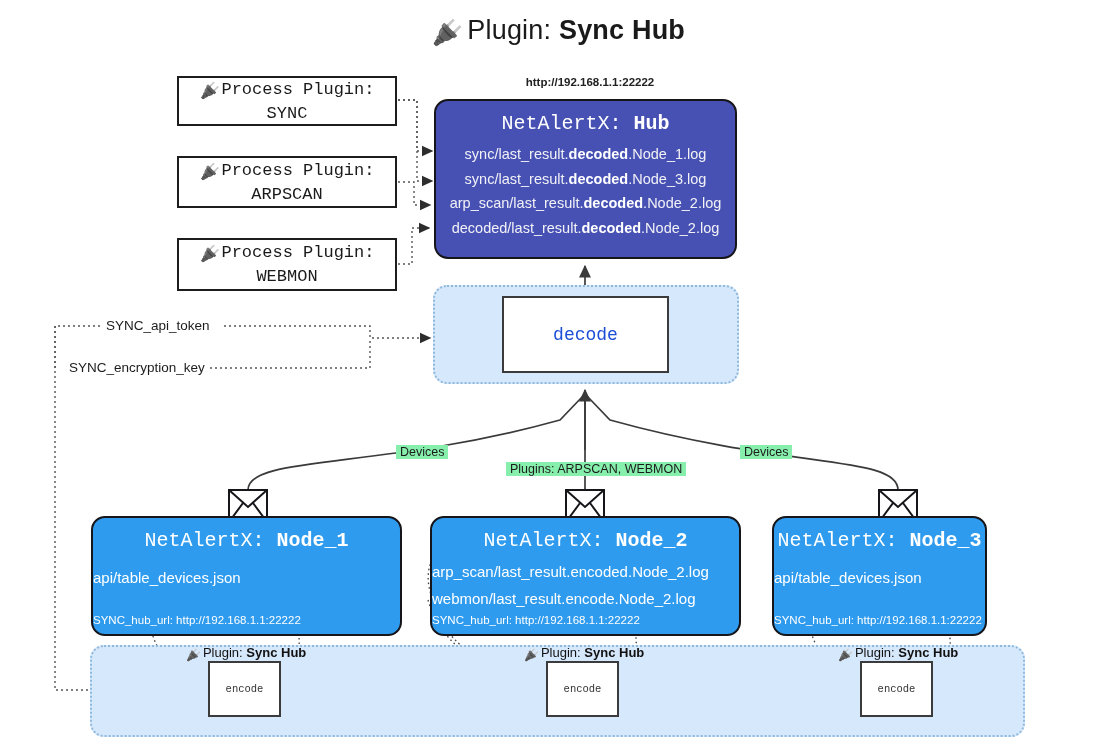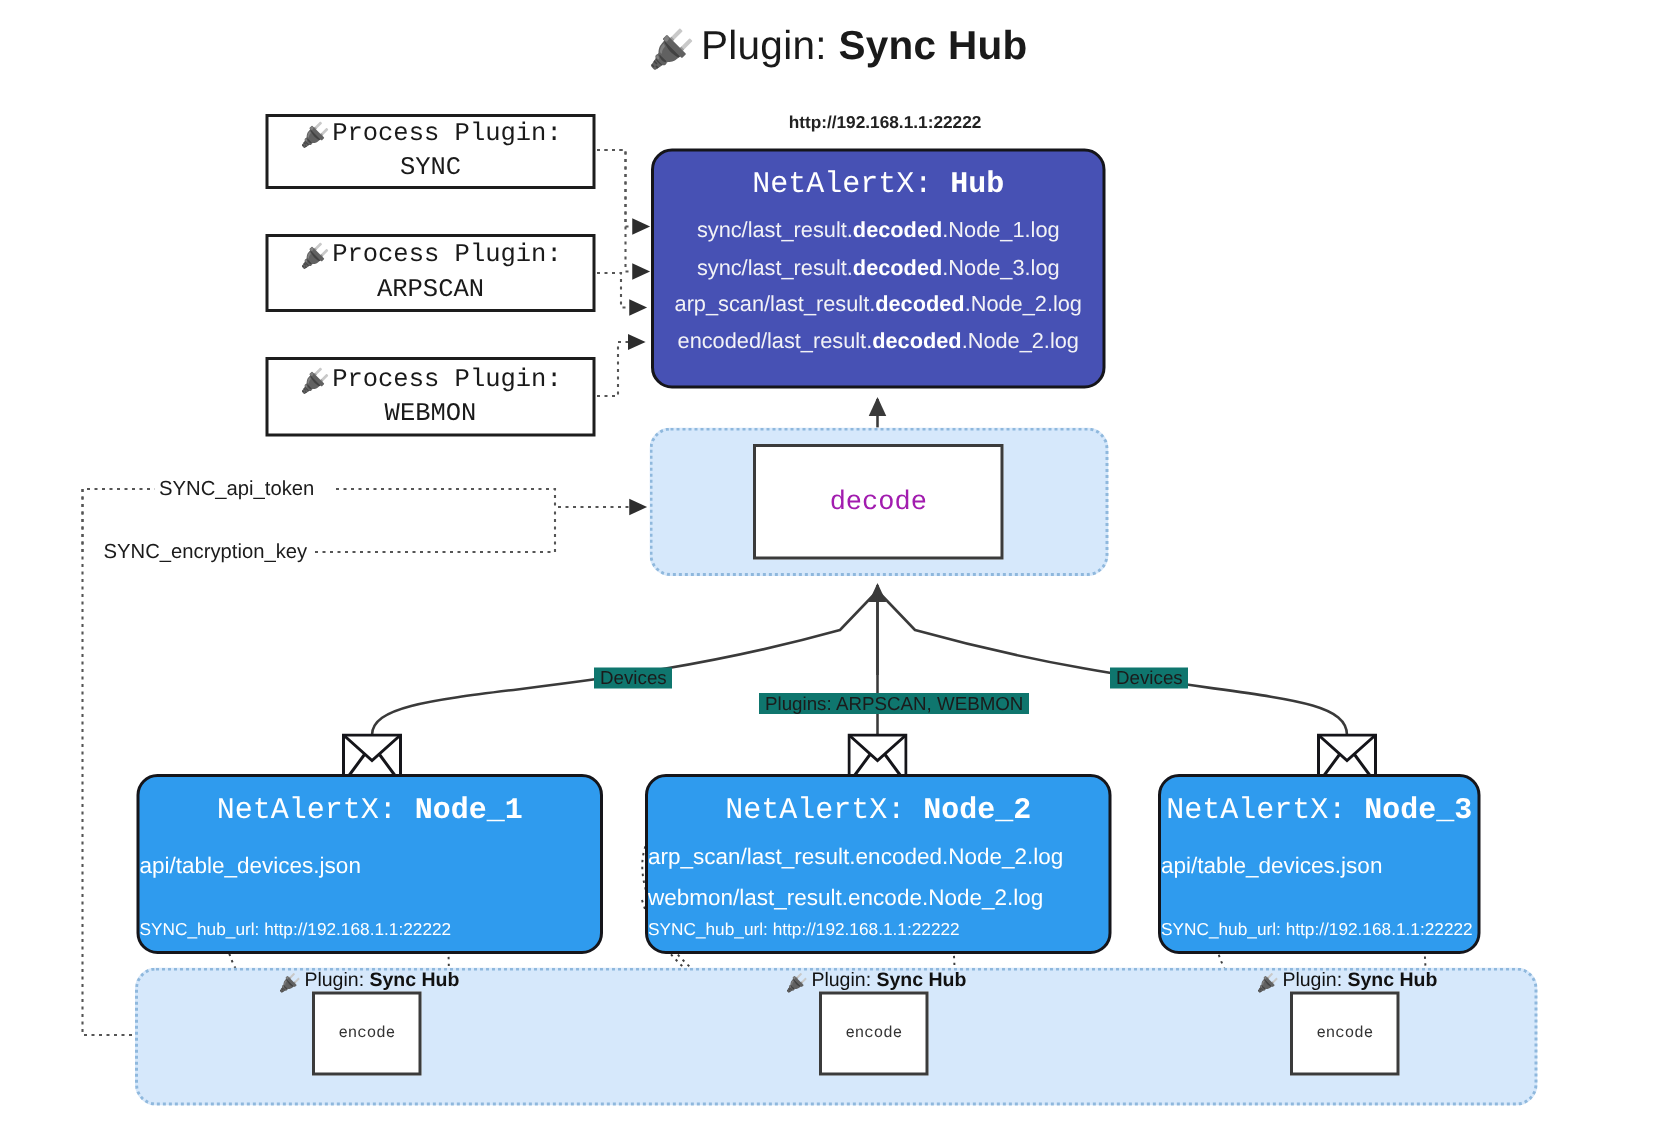--- a/index.html
+++ b/index.html
@@ -57,32 +57,32 @@
 
   
   #decode-zone{
     position:absolute;left:433px;top:285px;width:306px;height:99px;
     background:#d6e8fb;border:2px dotted #8fb8dd;border-radius:14px;box-sizing:border-box;
   }
   #decode-box{
     position:absolute;left:502px;top:296px;width:167px;height:77px;
     background:#ffffff;border:2px solid #3b3b3b;box-sizing:border-box;
     display:flex;align-items:center;justify-content:center;
-    font-family:"Liberation Mono","DejaVu Sans Mono",monospace;font-size:18px;color:#a21caf;
+    font-family:"Liberation Mono","DejaVu Sans Mono",monospace;font-size:18px;color:#1d4ed8;
   }
 
   
   .tok{
     position:absolute;font-size:13.5px;color:#1b1b1b;background:#ffffff;
     padding:0 3px;white-space:nowrap;
   }
 
   
   .elabel{
-    position:absolute;font-size:12.5px;color:#1b1b1b;background:#0f766e;
+    position:absolute;font-size:12.5px;color:#1b1b1b;background:#86efac;
     padding:0 4px;white-space:nowrap;text-align:left;
   }
 
   
   .node{
     position:absolute;background:#2f9bee;border:2px solid #15151a;border-radius:14px;
     box-sizing:border-box;color:#ffffff;display:flex;flex-direction:column;align-items:center;
   }
   .node .n-title{
     font-family:"Liberation Mono","DejaVu Sans Mono",monospace;
@@ -201,21 +201,21 @@
       <div class="logline">
         <span>sync/last_result.</span><b>decoded</b><span>.Node_1.log</span>
       </div>
       <div class="logline">
         <span>sync/last_result.</span><b>decoded</b><span>.Node_3.log</span>
       </div>
       <div class="logline">
         <span>arp_scan/last_result.</span><b>decoded</b><span>.Node_2.log</span>
       </div>
       <div class="logline">
-        <span>encoded/last_result.</span><b>decoded</b><span>.Node_2.log</span>
+        <span>decoded/last_result.</span><b>decoded</b><span>.Node_2.log</span>
       </div>
     </div>
   </div>
 
   <div id="decode-zone"></div>
   <div id="decode-box">decode</div>
 
   <div class="tok" style="left:103px;top:318px;">SYNC_api_token</div>
   <div class="tok" style="left:66px;top:360px;">SYNC_encryption_key</div>
 

